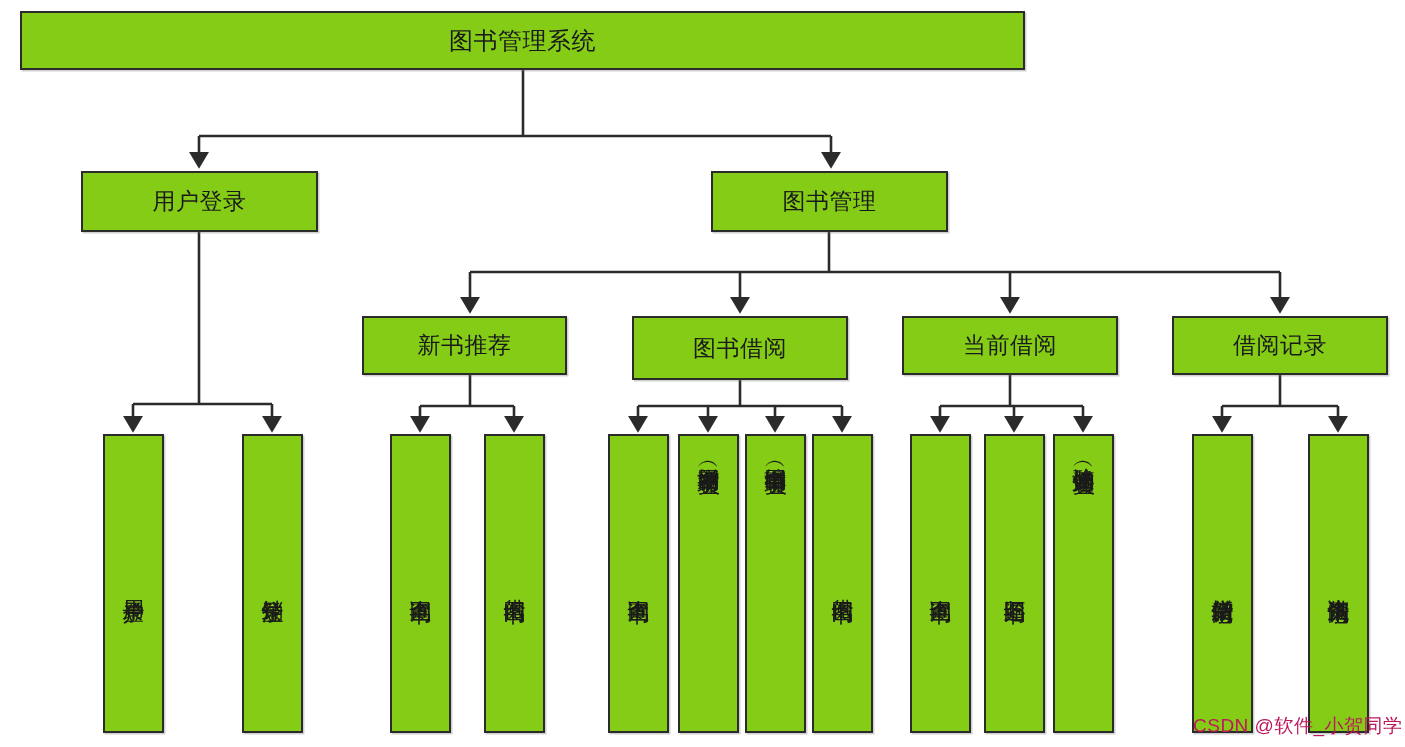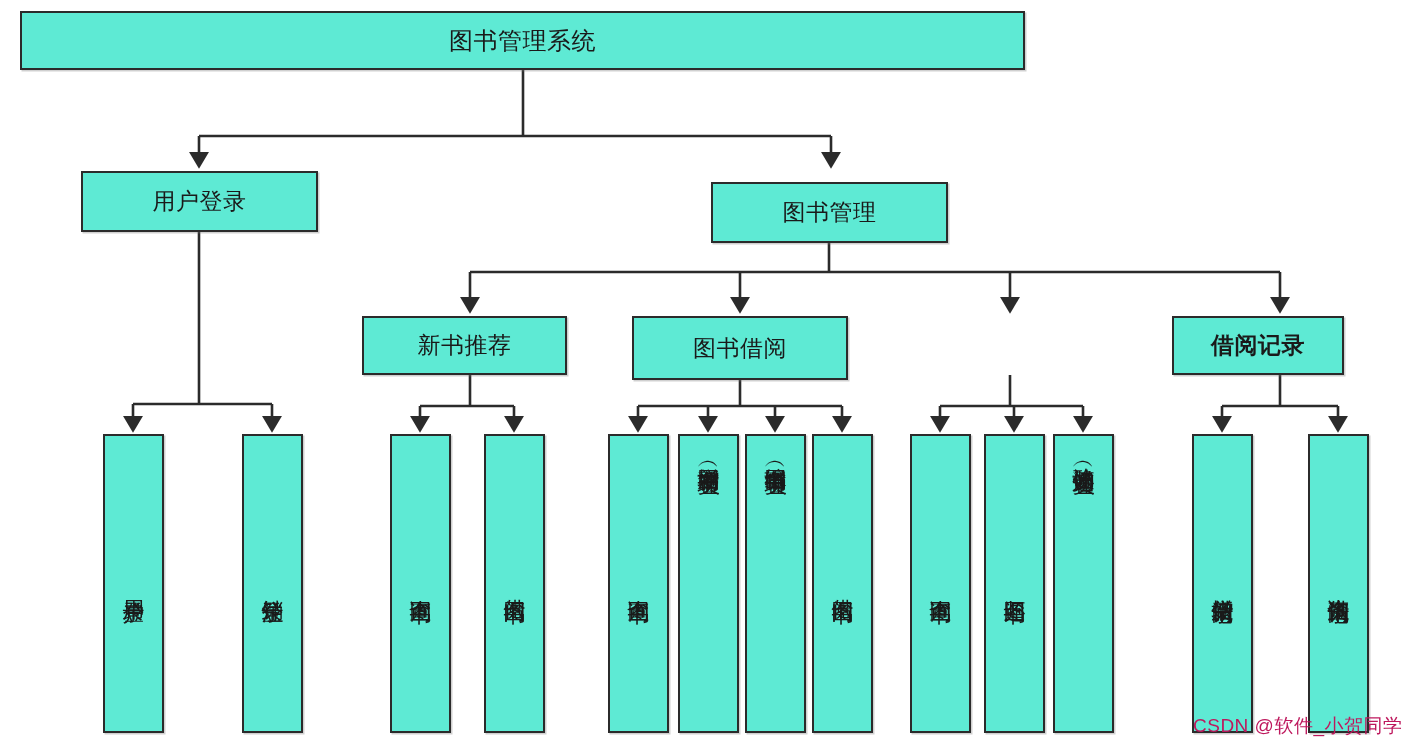--- a/index.html
+++ b/index.html
@@ -22,21 +22,21 @@
     left: 0;
     top: 0;
     width: 1405px;
     height: 747px;
     pointer-events: none;
   }
   .node {
     position: absolute;
     box-sizing: border-box;
     border: 2.5px solid #2b2b2b;
-    background: #5eead4;
+    background: #84cc16;
     display: flex;
     align-items: center;
     justify-content: center;
     color: #1a1a1a;
     box-shadow: 1.5px 1.5px 0 rgba(120,120,120,0.35);
   }
   .node-h {
     font-size: 23px;
     letter-spacing: 0.5px;
     white-space: nowrap;
@@ -122,31 +122,34 @@
     </g>
   </svg>
 
   <div class="node node-h node-root" style="left:20px; top:11px; width:1005px; height:59px;">
     <span>图书管理系统</span>
   </div>
 
   <div class="node node-h" style="left:81px; top:171px; width:237px; height:61px;">
     <span>用户登录</span>
   </div>
-  <div class="node node-h" style="left:711px; top:182px; width:237px; height:61px;">
+  <div class="node node-h" style="left:711px; top:171px; width:237px; height:61px;">
     <span>图书管理</span>
   </div>
 
   <div class="node node-h" style="left:362px; top:316px; width:205px; height:59px;">
     <span>新书推荐</span>
   </div>
   <div class="node node-h" style="left:632px; top:316px; width:216px; height:64px;">
     <span>图书借阅</span>
   </div>
-  <div class="node node-h" style="left:1172px; top:316px; width:172px; height:59px;font-weight:bold;">
+  <div class="node node-h" style="left:902px; top:316px; width:216px; height:59px;">
+    <span>当前借阅</span>
+  </div>
+  <div class="node node-h" style="left:1172px; top:316px; width:216px; height:59px;">
     <span>借阅记录</span>
   </div>
 
   <div class="node node-v pad-mid" style="left:103px; top:434px; width:61px; height:299px;">
     <span>用户登录</span>
   </div>
   <div class="node node-v pad-mid" style="left:242px; top:434px; width:61px; height:299px;">
     <span>注销登录</span>
   </div>
 

